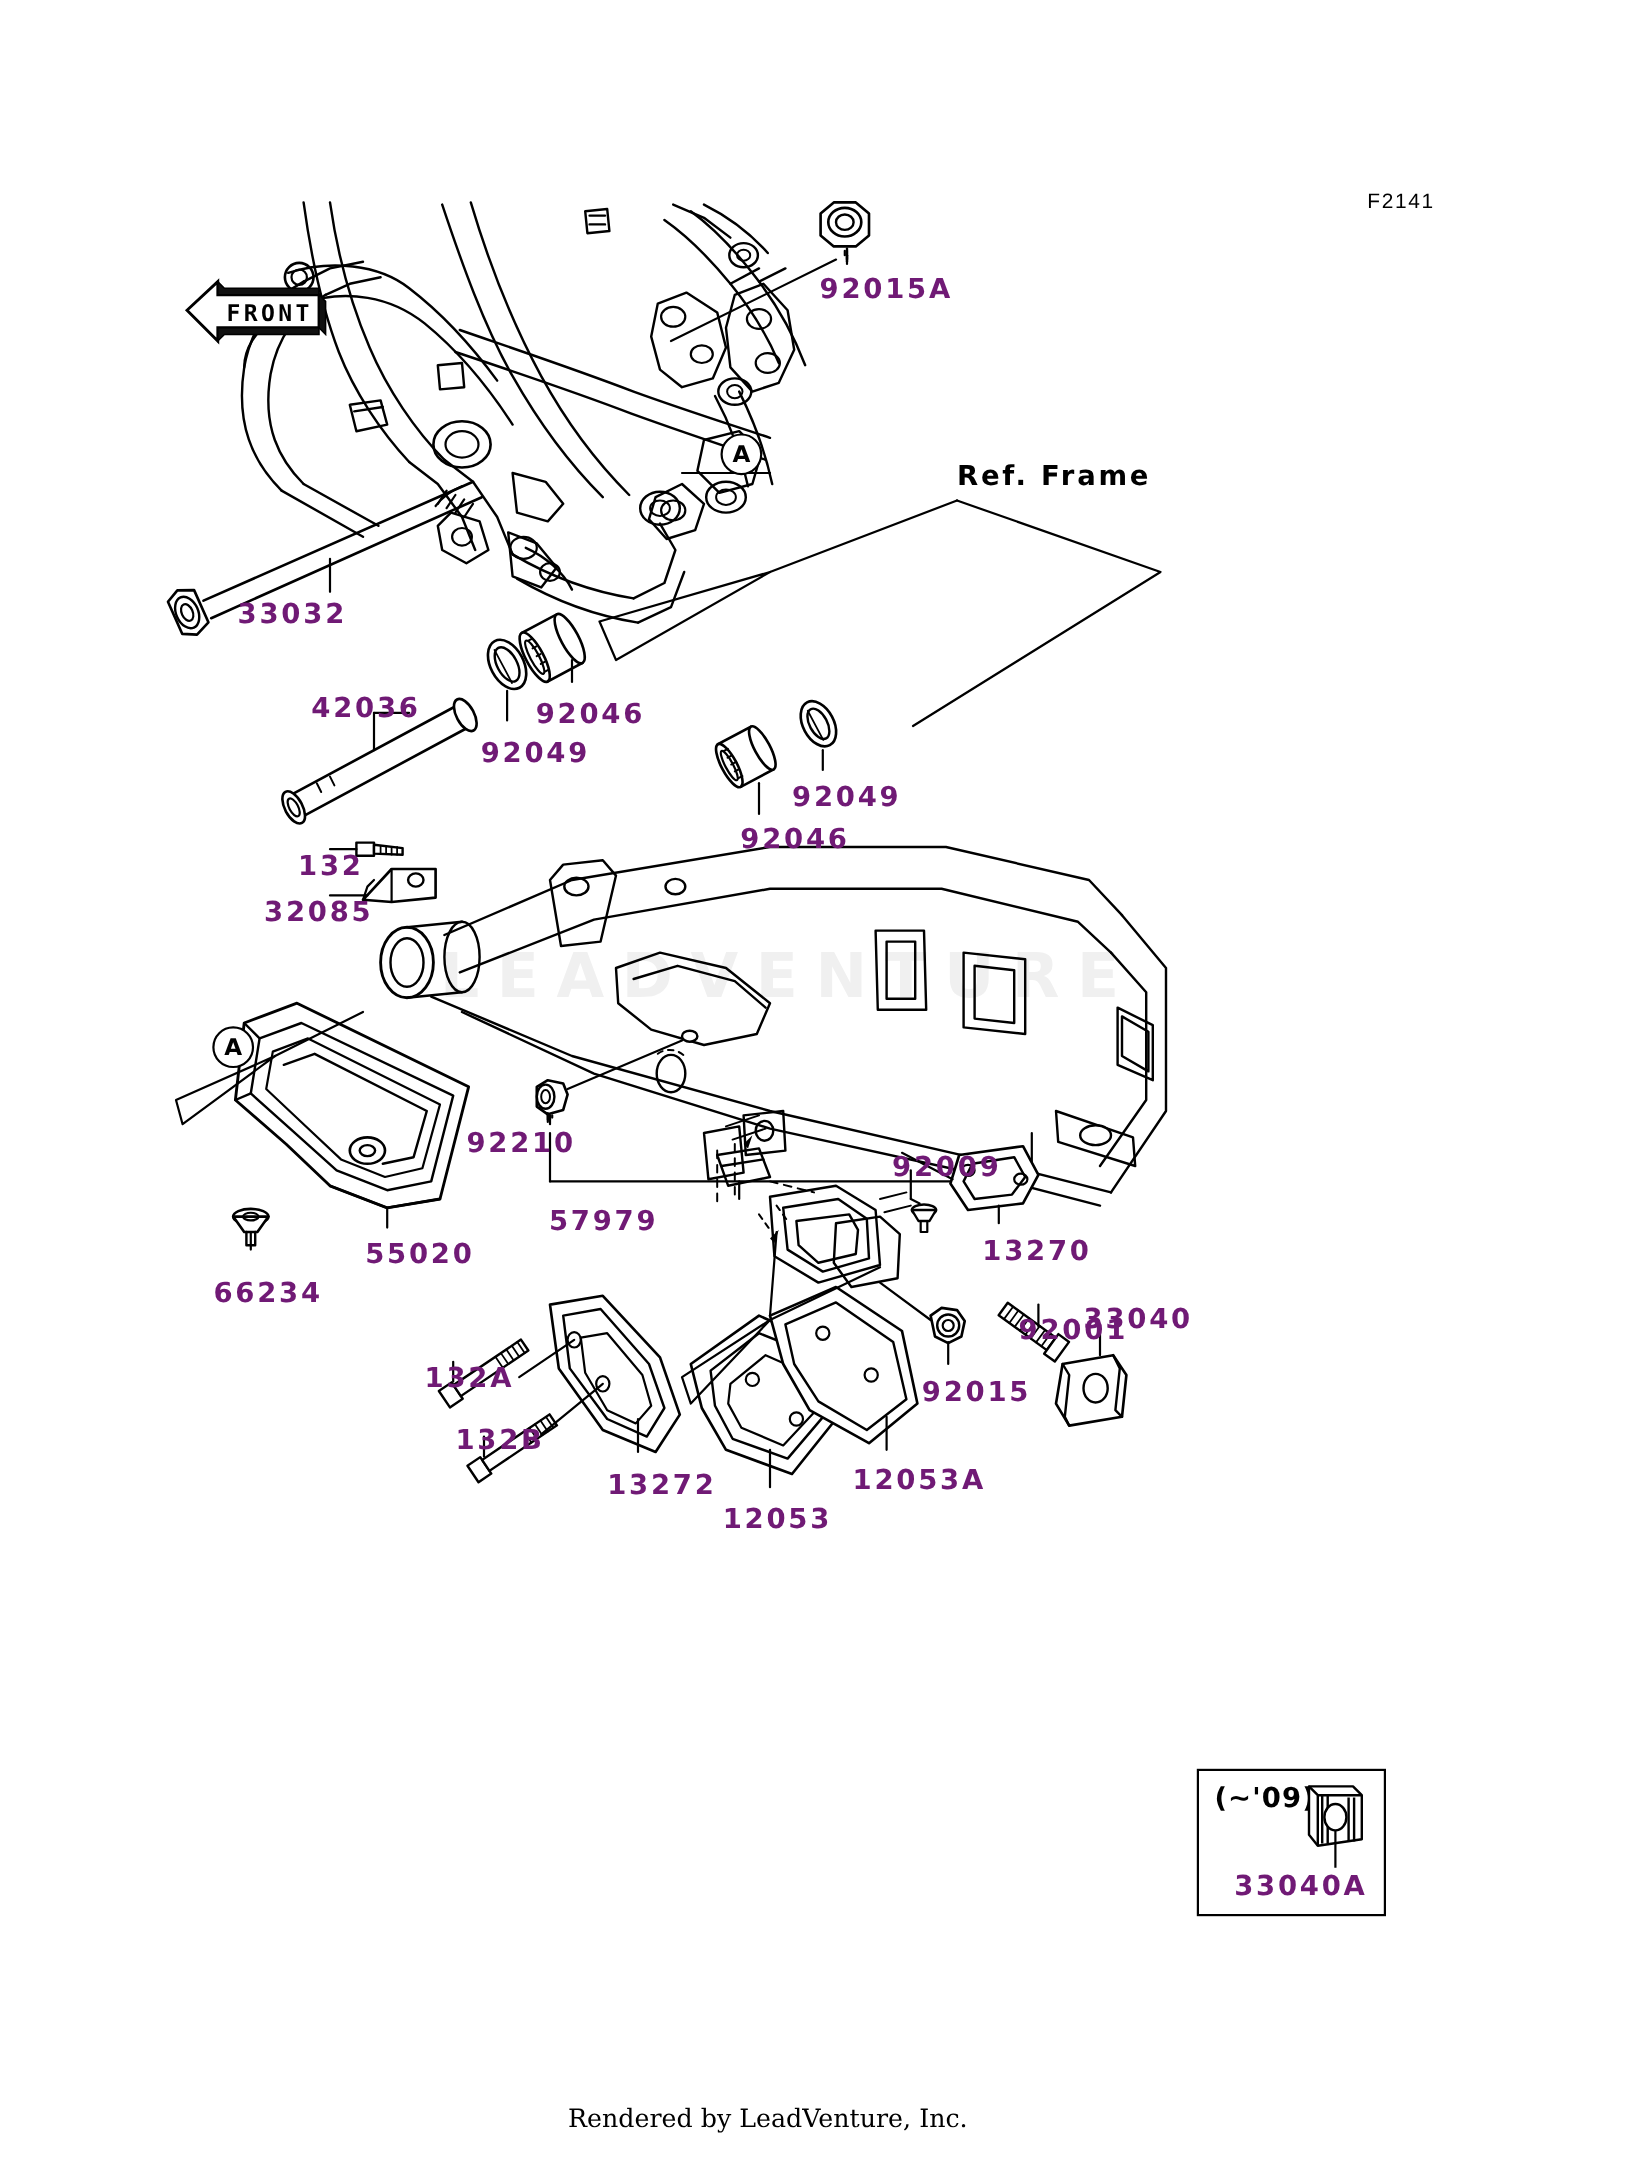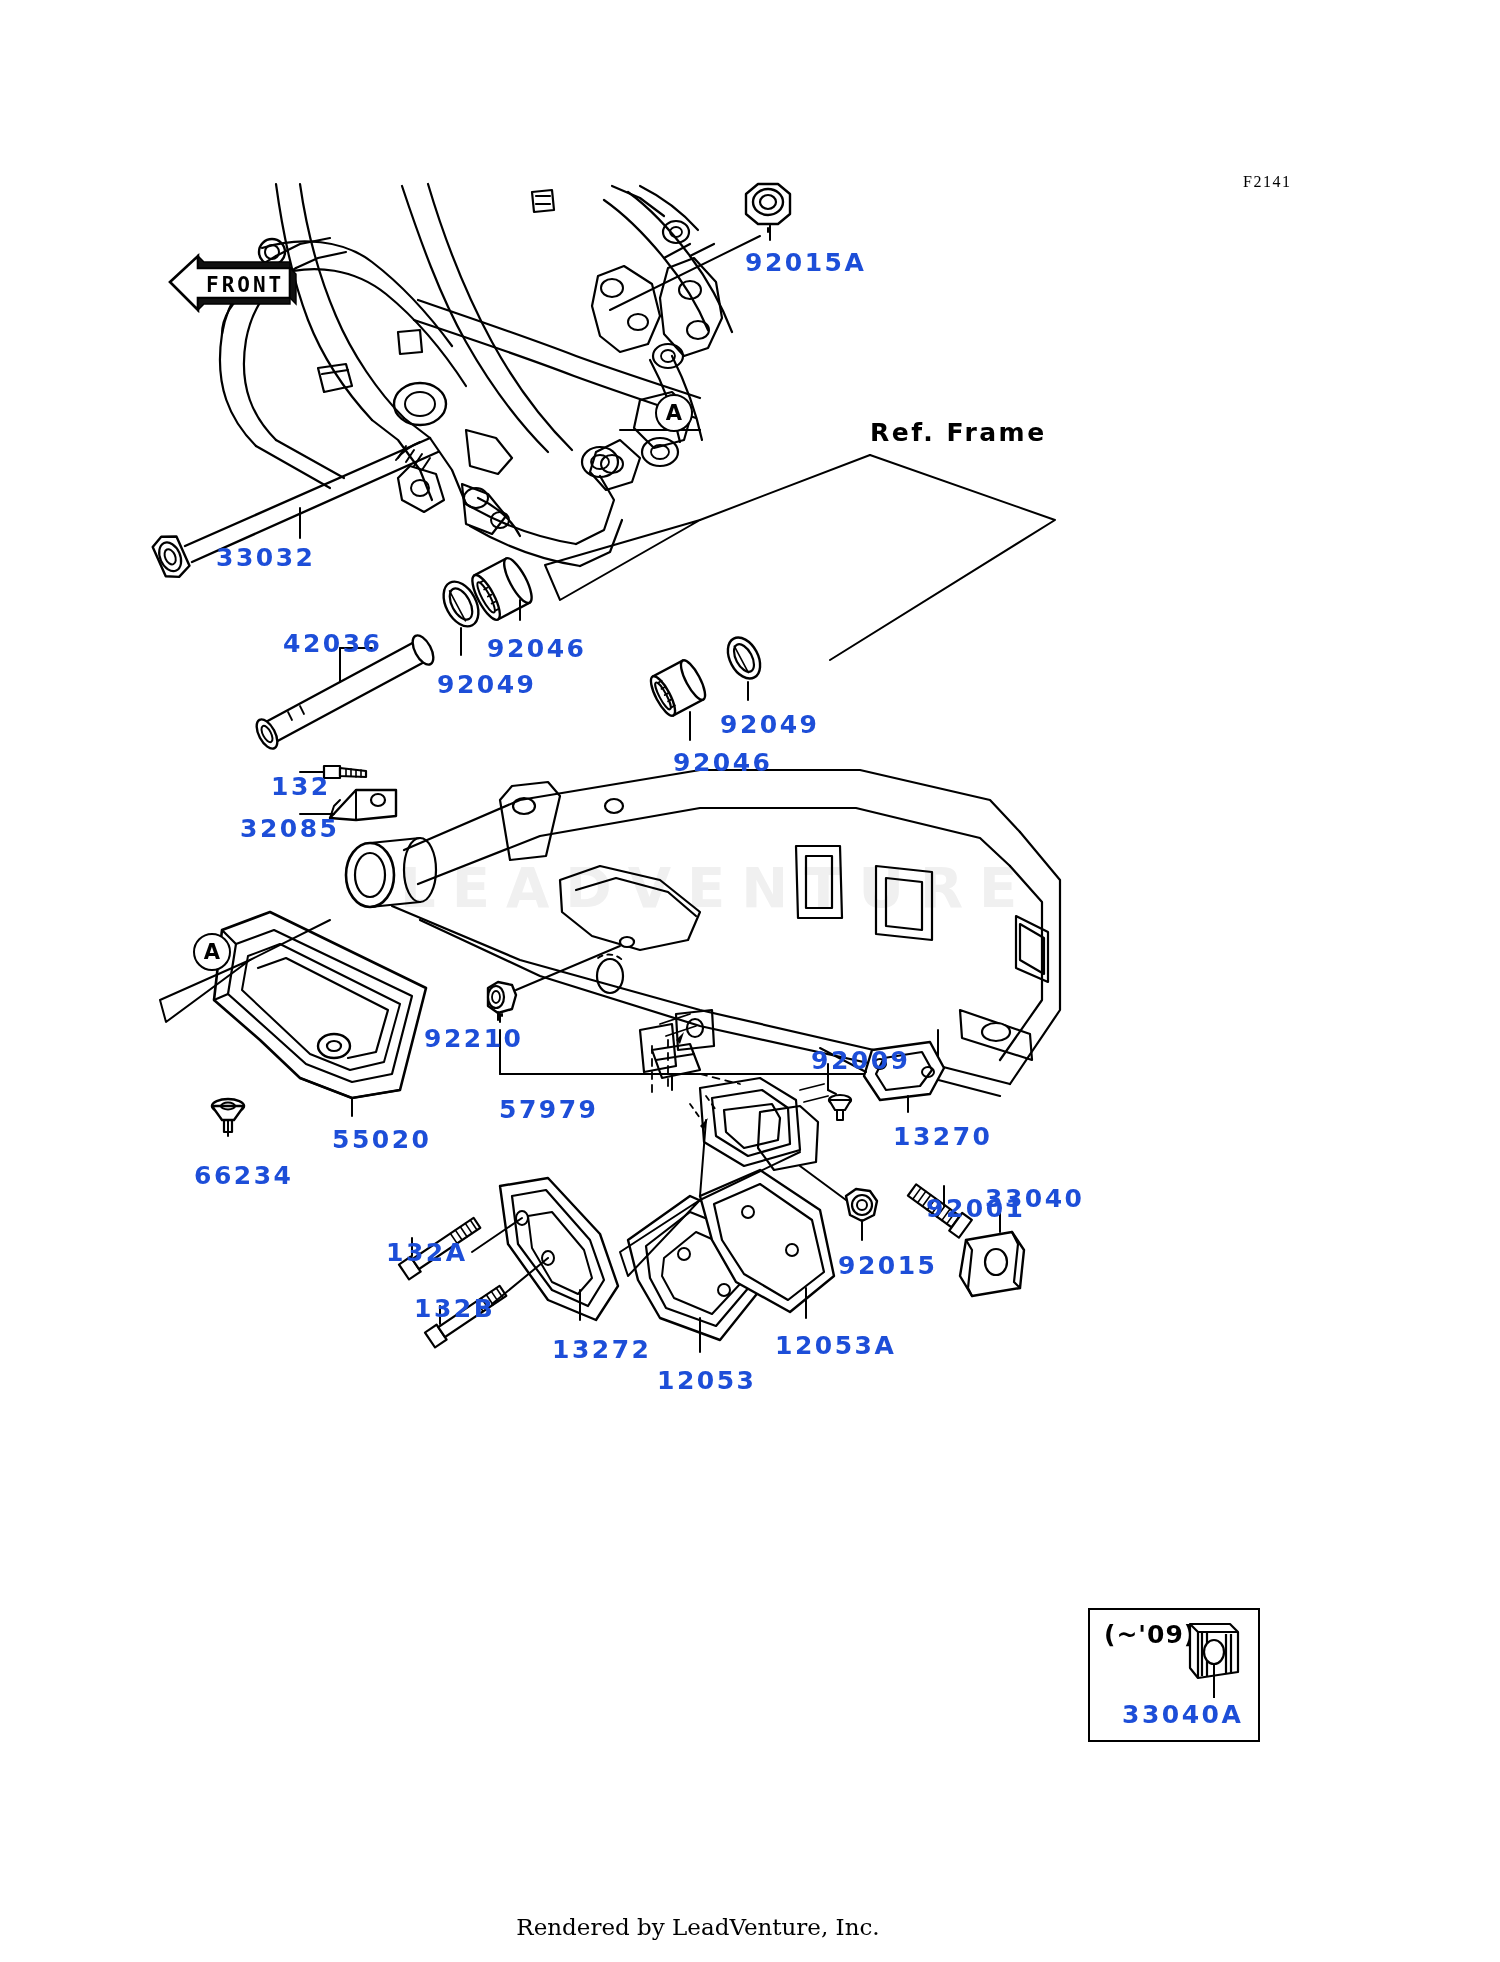--- a/index.html
+++ b/index.html
@@ -4,23 +4,23 @@
 <title>Parts Diagram</title>
 <style>
   html,body{margin:0;padding:0;background:#ffffff;}
   body{width:1500px;height:1962px;position:relative;
        font-family:"DejaVu Sans Mono","Liberation Mono",monospace;
        color:#000;overflow:hidden;}
   #sheet{position:absolute;left:0;top:0;width:1500px;height:1962px;}
   svg#art{position:absolute;left:0;top:0;width:1500px;height:1962px;}
   .lbl{position:absolute;font-family:"DejaVu Sans","Liberation Sans",sans-serif;
        font-weight:bold;font-size:25px;letter-spacing:2.5px;white-space:nowrap;
-       color:#1d4ed8;line-height:1;}
-  .code{position:absolute;font-family:Liberation Serif, serif;
-        font-size:16px;letter-spacing:1.5px;color:#000;}
+       color:#701a75;line-height:1;}
+  .code{position:absolute;font-family:Liberation Sans, sans-serif;
+        font-size:19px;letter-spacing:1.5px;color:#000;}
   .reflbl{position:absolute;font-family:"DejaVu Sans","Liberation Sans",sans-serif;
           font-weight:bold;font-size:25px;letter-spacing:2.5px;white-space:nowrap;}
   .footer{position:absolute;left:0;bottom:22px;width:1396px;text-align:center;
           font-family:"DejaVu Serif","Liberation Serif",serif;font-size:23px;color:#000;}
   .inset{position:absolute;border:2px solid #000;background:transparent;}
   .inset .yr{position:absolute;left:14px;top:10px;font-weight:bold;font-size:25px;
              font-family:"DejaVu Sans","Liberation Sans",sans-serif;letter-spacing:1px;}
   .wm{position:absolute;color:#f0f0f0;font-weight:bold;
       font-family:"DejaVu Sans","Liberation Sans",sans-serif;
       user-select:none;pointer-events:none;}

